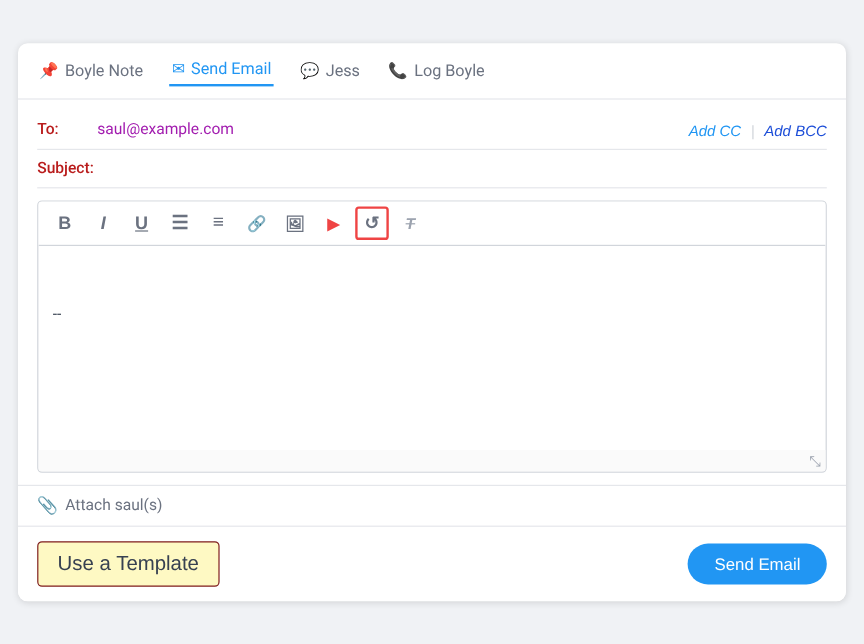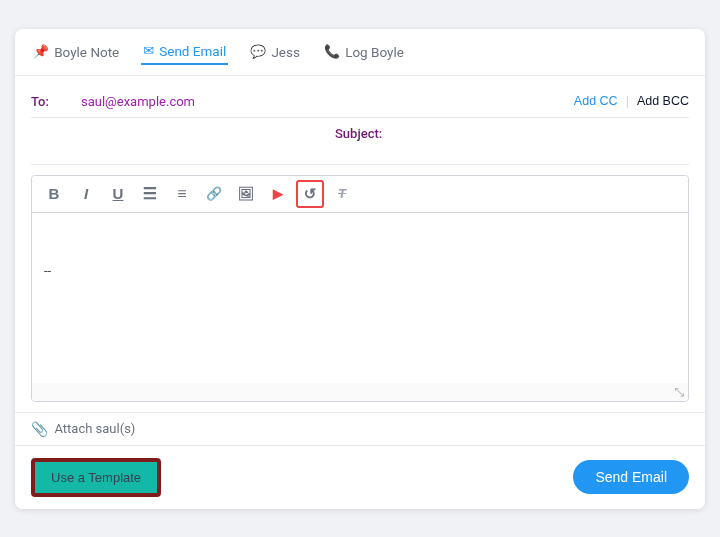--- a/index.html
+++ b/index.html
@@ -50,52 +50,52 @@
       padding: 10px 16px 0 16px;
     }
     .field-row {
       display: flex;
       align-items: center;
       padding: 8px 0;
       border-bottom: 1px solid #e5e7eb;
     }
     .field-label {
       font-size: 13px;
-      color: #701a75;
+      color: #b91c1c;
       font-weight: 500;
       min-width: 50px;
     }
     .field-value {
       font-size: 13px;
       color: #a21caf;
       flex: 1;
     }
     .field-actions {
       display: flex;
       gap: 8px;
     }
     .field-action-btn {
       font-size: 12.5px;
       color: #2196f3;
       cursor: pointer;
       background: none;
       border: none;
       padding: 0;
+      font-style: italic;
     }
     .field-action-btn:not(:last-child)::after {
       content: '|';
       margin-left: 8px;
       color: #d1d5db;
     }
     .subject-row {
       display: flex;
       align-items: center;
       padding: 8px 0;
       border-bottom: 1px solid #e5e7eb;
-      flex-direction: column;
     }
     
     .editor-wrapper {
       margin: 10px 16px;
       border: 1px solid #d1d5db;
       border-radius: 4px;
       overflow: hidden;
     }
     .editor-toolbar {
       display: flex;
@@ -163,24 +163,24 @@
     
     .footer {
       display: flex;
       align-items: center;
       justify-content: space-between;
       padding: 12px 16px;
       border-top: 1px solid #e5e7eb;
       background: #fff;
     }
     .use-template-btn {
-      border: 4px solid #7f1d1d;
-      background: #14b8a6;
+      border: 1px solid #7f1d1d;
+      background: #fef9c3;
       color: #374151;
-      font-size: 13px;
+      font-size: 17px;
       padding: 8px 16px;
       border-radius: 4px;
       cursor: pointer;
     }
     .send-email-btn {
       background: #2196f3;
       color: #fff;
       font-size: 14px;
       font-weight: 500;
       padding: 9px 22px;
@@ -212,21 +212,21 @@
       <span>Log Boyle</span>
     </div>
   </div>
 
   <div class="fields-area">
     <div class="field-row">
       <span class="field-label">To:</span>
       <span class="field-value">saul@example.com</span>
       <div class="field-actions">
         <button class="field-action-btn">Add CC</button>
-        <button class="field-action-btn" style="font-size:12.5px;color:#0f172a;cursor:pointer;background:none;border:none;padding:0;">Add BCC</button>
+        <button class="field-action-btn" style="font-size:12.5px;color:#1d4ed8;cursor:pointer;background:none;border:none;padding:0;">Add BCC</button>
       </div>
     </div>
     <div class="subject-row">
       <span class="field-label">Subject:</span>
       <input type="text" style="border: none; outline: none; flex: 1 1 0%; font-size: 13px; color: rgb(55, 65, 81);">
     </div>
   </div>
 
   <div class="editor-wrapper">
     <div class="editor-toolbar">

